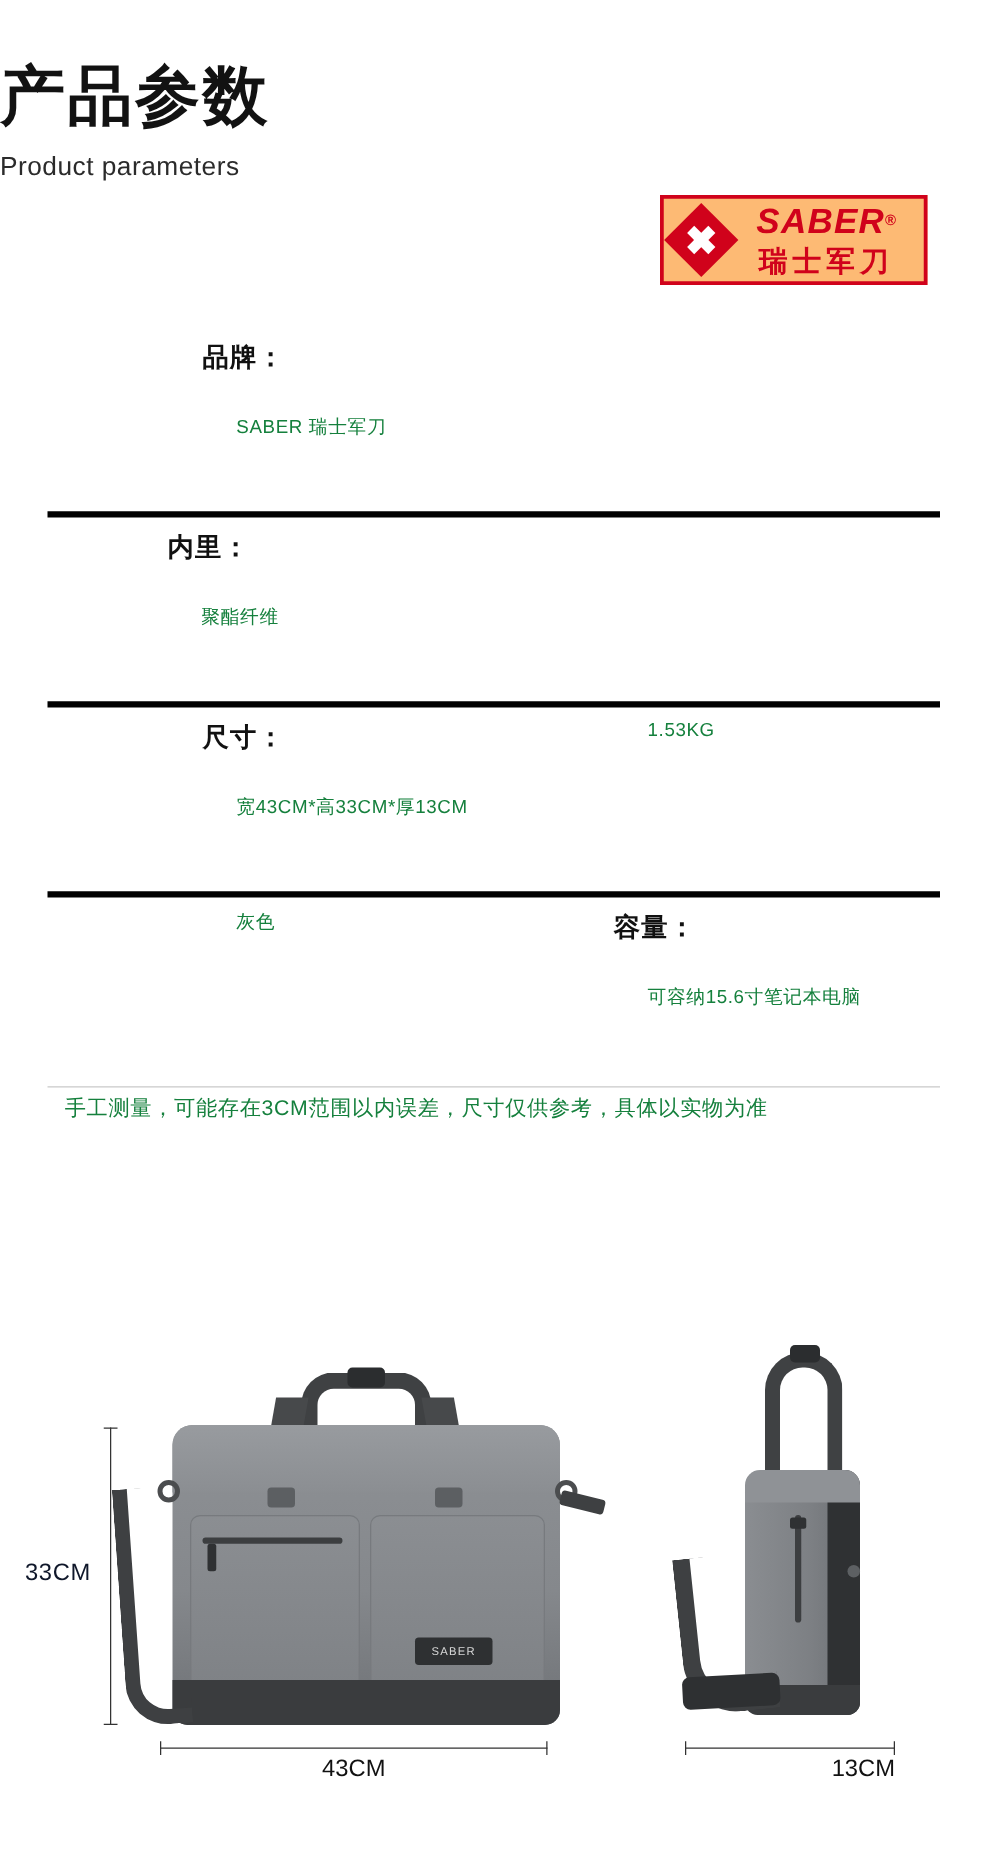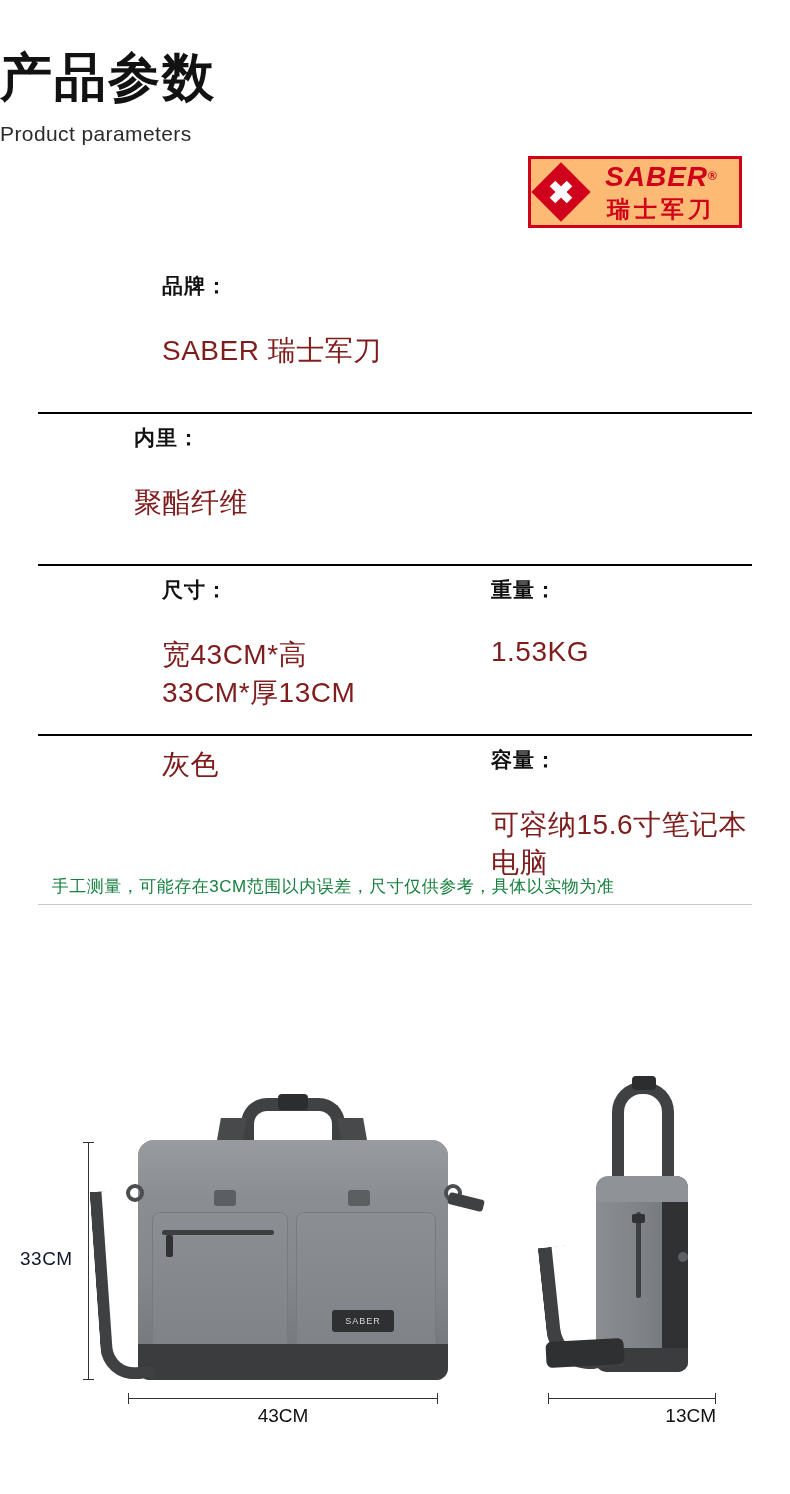--- a/index.html
+++ b/index.html
@@ -114,42 +114,43 @@
 
   
   .spec-table {
     position: absolute;
     left: 38px;
     top: 262px;
     width: 714px;
   }
   .spec-row {
     display: flex;
-    border-bottom: 2px solid #000000;
+    border-bottom: 5px solid #000000;
     padding: 10px 0 22px 0;
     min-height: 152px;
   }
   .spec-row:last-child { border-bottom: 1px solid #c9c9c9; }
   .spec-cell {
     flex: 0 0 50%;
     padding-left: 124px;
   }
   .spec-cell.right { padding-left: 96px; }
   .spec-label {
     font-size: 21px;
     font-weight: 700;
     color: #111;
     letter-spacing: 1px;
     margin-bottom: 32px;
   }
   .spec-value {
-    font-size: 28px;
+    font-size: 15px;
     font-weight: 400;
-    color: #7f1d1d;
+    color: #15803d;
     letter-spacing: 0.5px;
+    margin-left: 27px;
   }
 
   
   .note {
     position: absolute;
     top: 875px;
     left: 0;
     width: 666px;
     text-align: center;
     font-size: 17px;
@@ -581,21 +582,20 @@
       <div class="spec-value">聚酯纤维</div>
     </div>
   </div>
 
   <div class="spec-row">
     <div class="spec-cell">
       <div class="spec-label">尺寸：</div>
       <div class="spec-value">宽43CM*高33CM*厚13CM</div>
     </div>
     <div class="spec-cell right">
-      <div class="spec-label">重量：</div>
       <div class="spec-value">1.53KG</div>
     </div>
   </div>
 
   <div class="spec-row">
     <div class="spec-cell">
       <div class="spec-value">灰色</div>
     </div>
     <div class="spec-cell right">
       <div class="spec-label">容量：</div>

